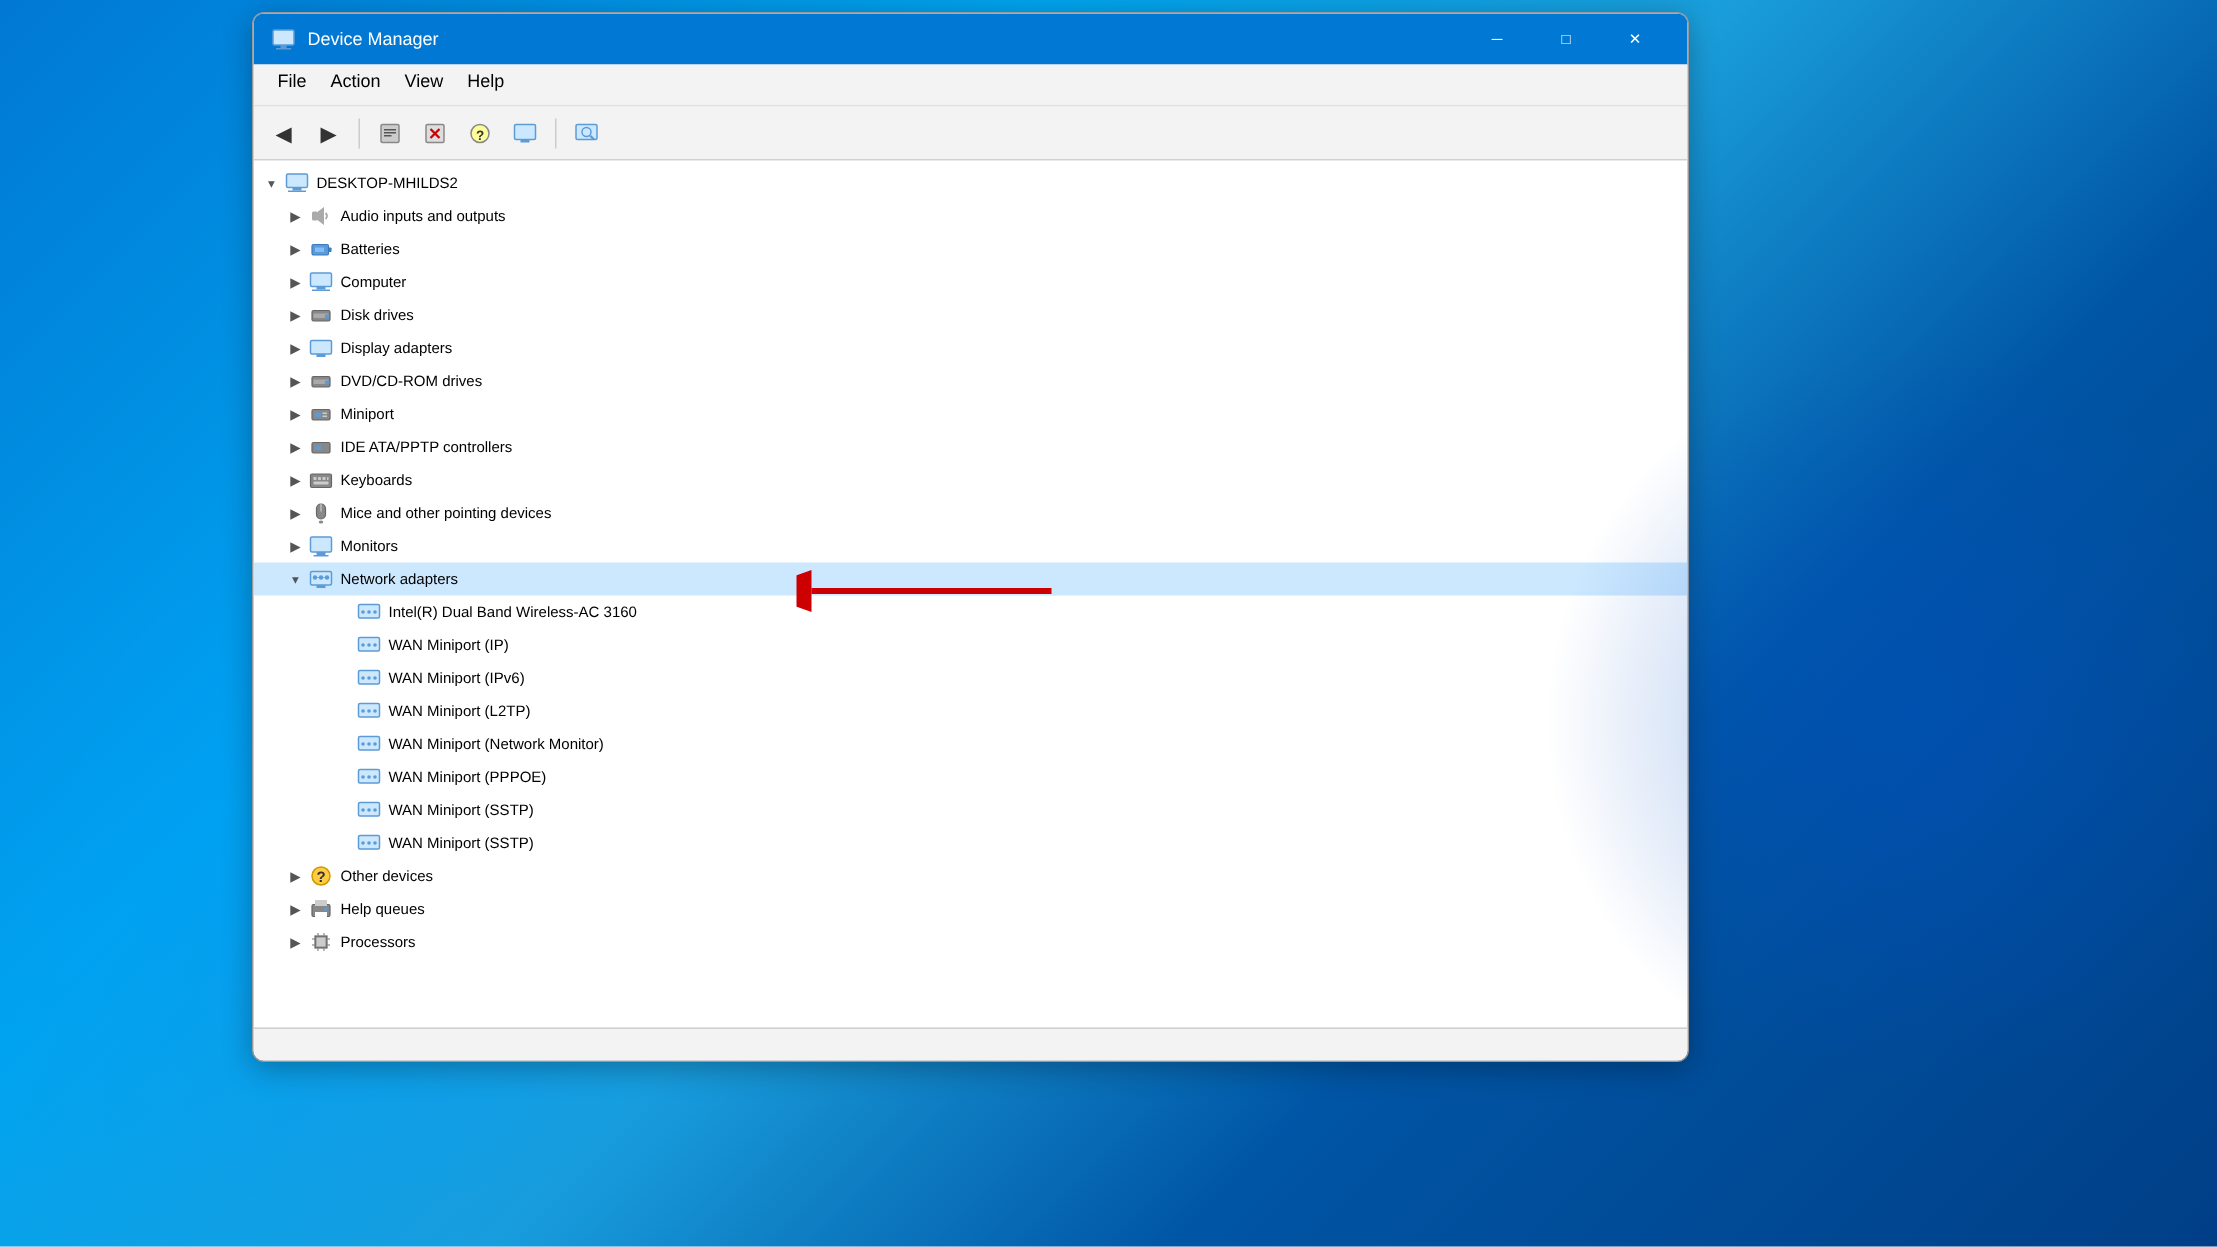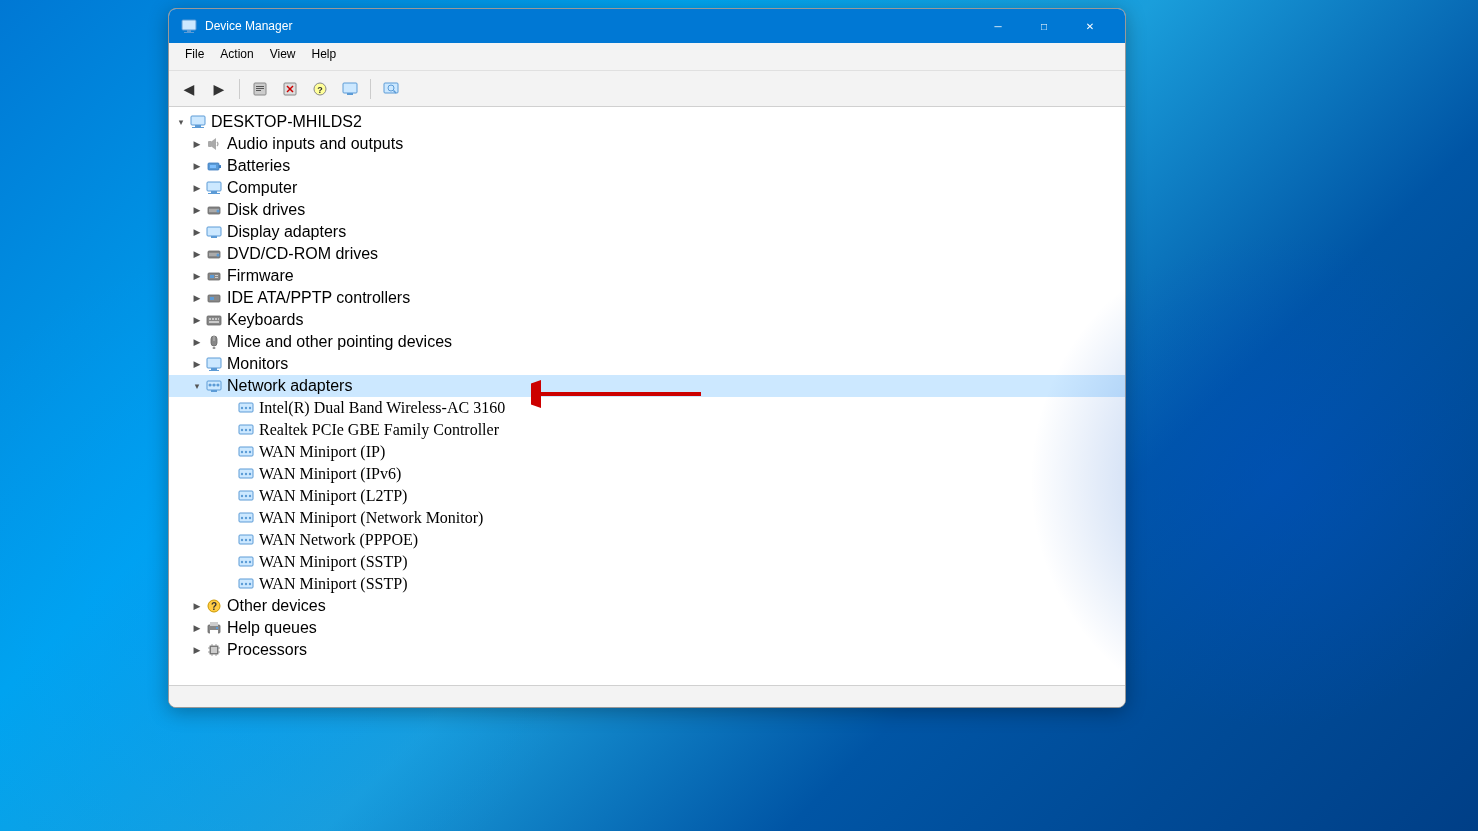--- a/index.html
+++ b/index.html
@@ -202,28 +202,28 @@
       width: 18px;
       height: 18px;
       margin-right: 4px;
       display: flex;
       align-items: center;
       justify-content: center;
       flex-shrink: 0;
     }
 
     .tree-label {
-      font-size: 16px;
+      font-size: 10px;
       white-space: nowrap;
     }
 
     
     .indent-0 { padding-left: 4px; }
     .indent-1 { padding-left: 20px; }
-    .indent-2 { padding-left: 52px; font-family: Liberation Serif, serif; }
+    .indent-2 { padding-left: 52px; }
 
     
     .status-bar {
       height: 22px;
       background: #f3f3f3;
       border-top: 1px solid #d0d0d0;
       display: flex;
       align-items: center;
       padding: 0 8px;
       font-size: 11px;
@@ -397,21 +397,21 @@
       <div class="tree-item indent-1">
         <div class="tree-toggle">▶</div>
         <div class="tree-icon">
           <svg width="16" height="16" viewBox="0 0 16 16">
             <rect x="2" y="5" width="12" height="7" rx="1" fill="#888" stroke="#666" stroke-width="0.8"></rect>
             <rect x="4" y="7" width="4" height="3" fill="#5c9bd6"></rect>
             <rect x="9" y="7" width="3" height="1" fill="#ccc"></rect>
             <rect x="9" y="9" width="3" height="1" fill="#ccc"></rect>
           </svg>
         </div>
-        <span class="tree-label">Firmware</span>
+        <span class="tree-label">Miniport</span>
       </div>
 
       <div class="tree-item indent-1">
         <div class="tree-toggle">▶</div>
         <div class="tree-icon">
           <svg width="16" height="16" viewBox="0 0 16 16">
             <rect x="2" y="5" width="12" height="7" rx="1" fill="#888" stroke="#666" stroke-width="0.8"></rect>
             <rect x="4" y="7" width="4" height="3" fill="#5c9bd6"></rect>
           </svg>
         </div>
@@ -479,32 +479,20 @@
           <svg width="16" height="16" viewBox="0 0 16 16">
             <rect x="1" y="3" width="14" height="9" rx="1" fill="#cce8ff" stroke="#5c9bd6" stroke-width="1"></rect>
             <circle cx="4" cy="8" r="1.2" fill="#5c9bd6"></circle>
             <circle cx="8" cy="8" r="1.2" fill="#5c9bd6"></circle>
             <circle cx="12" cy="8" r="1.2" fill="#5c9bd6"></circle>
           </svg>
         </div>
         <span class="tree-label">Intel(R) Dual Band Wireless-AC 3160</span>
       </div>
 
-      <div class="tree-item indent-2">
-        <div class="tree-toggle" style="visibility:hidden">▶</div>
-        <div class="tree-icon">
-          <svg width="16" height="16" viewBox="0 0 16 16">
-            <rect x="1" y="3" width="14" height="9" rx="1" fill="#cce8ff" stroke="#5c9bd6" stroke-width="1"></rect>
-            <circle cx="4" cy="8" r="1.2" fill="#5c9bd6"></circle>
-            <circle cx="8" cy="8" r="1.2" fill="#5c9bd6"></circle>
-            <circle cx="12" cy="8" r="1.2" fill="#5c9bd6"></circle>
-          </svg>
-        </div>
-        <span class="tree-label">Realtek PCIe GBE Family Controller</span>
-      </div>
 
 
       <div class="tree-item indent-2">
         <div class="tree-toggle" style="visibility:hidden">▶</div>
         <div class="tree-icon">
           <svg width="16" height="16" viewBox="0 0 16 16">
             <rect x="1" y="3" width="14" height="9" rx="1" fill="#cce8ff" stroke="#5c9bd6" stroke-width="1"></rect>
             <circle cx="4" cy="8" r="1.2" fill="#5c9bd6"></circle>
             <circle cx="8" cy="8" r="1.2" fill="#5c9bd6"></circle>
             <circle cx="12" cy="8" r="1.2" fill="#5c9bd6"></circle>
@@ -555,21 +543,21 @@
       <div class="tree-item indent-2">
         <div class="tree-toggle" style="visibility:hidden">▶</div>
         <div class="tree-icon">
           <svg width="16" height="16" viewBox="0 0 16 16">
             <rect x="1" y="3" width="14" height="9" rx="1" fill="#cce8ff" stroke="#5c9bd6" stroke-width="1"></rect>
             <circle cx="4" cy="8" r="1.2" fill="#5c9bd6"></circle>
             <circle cx="8" cy="8" r="1.2" fill="#5c9bd6"></circle>
             <circle cx="12" cy="8" r="1.2" fill="#5c9bd6"></circle>
           </svg>
         </div>
-        <span class="tree-label">WAN Network (PPPOE)</span>
+        <span class="tree-label">WAN Miniport (PPPOE)</span>
       </div>
 
       <div class="tree-item indent-2">
         <div class="tree-toggle" style="visibility:hidden">▶</div>
         <div class="tree-icon">
           <svg width="16" height="16" viewBox="0 0 16 16">
             <rect x="1" y="3" width="14" height="9" rx="1" fill="#cce8ff" stroke="#5c9bd6" stroke-width="1"></rect>
             <circle cx="4" cy="8" r="1.2" fill="#5c9bd6"></circle>
             <circle cx="8" cy="8" r="1.2" fill="#5c9bd6"></circle>
             <circle cx="12" cy="8" r="1.2" fill="#5c9bd6"></circle>

